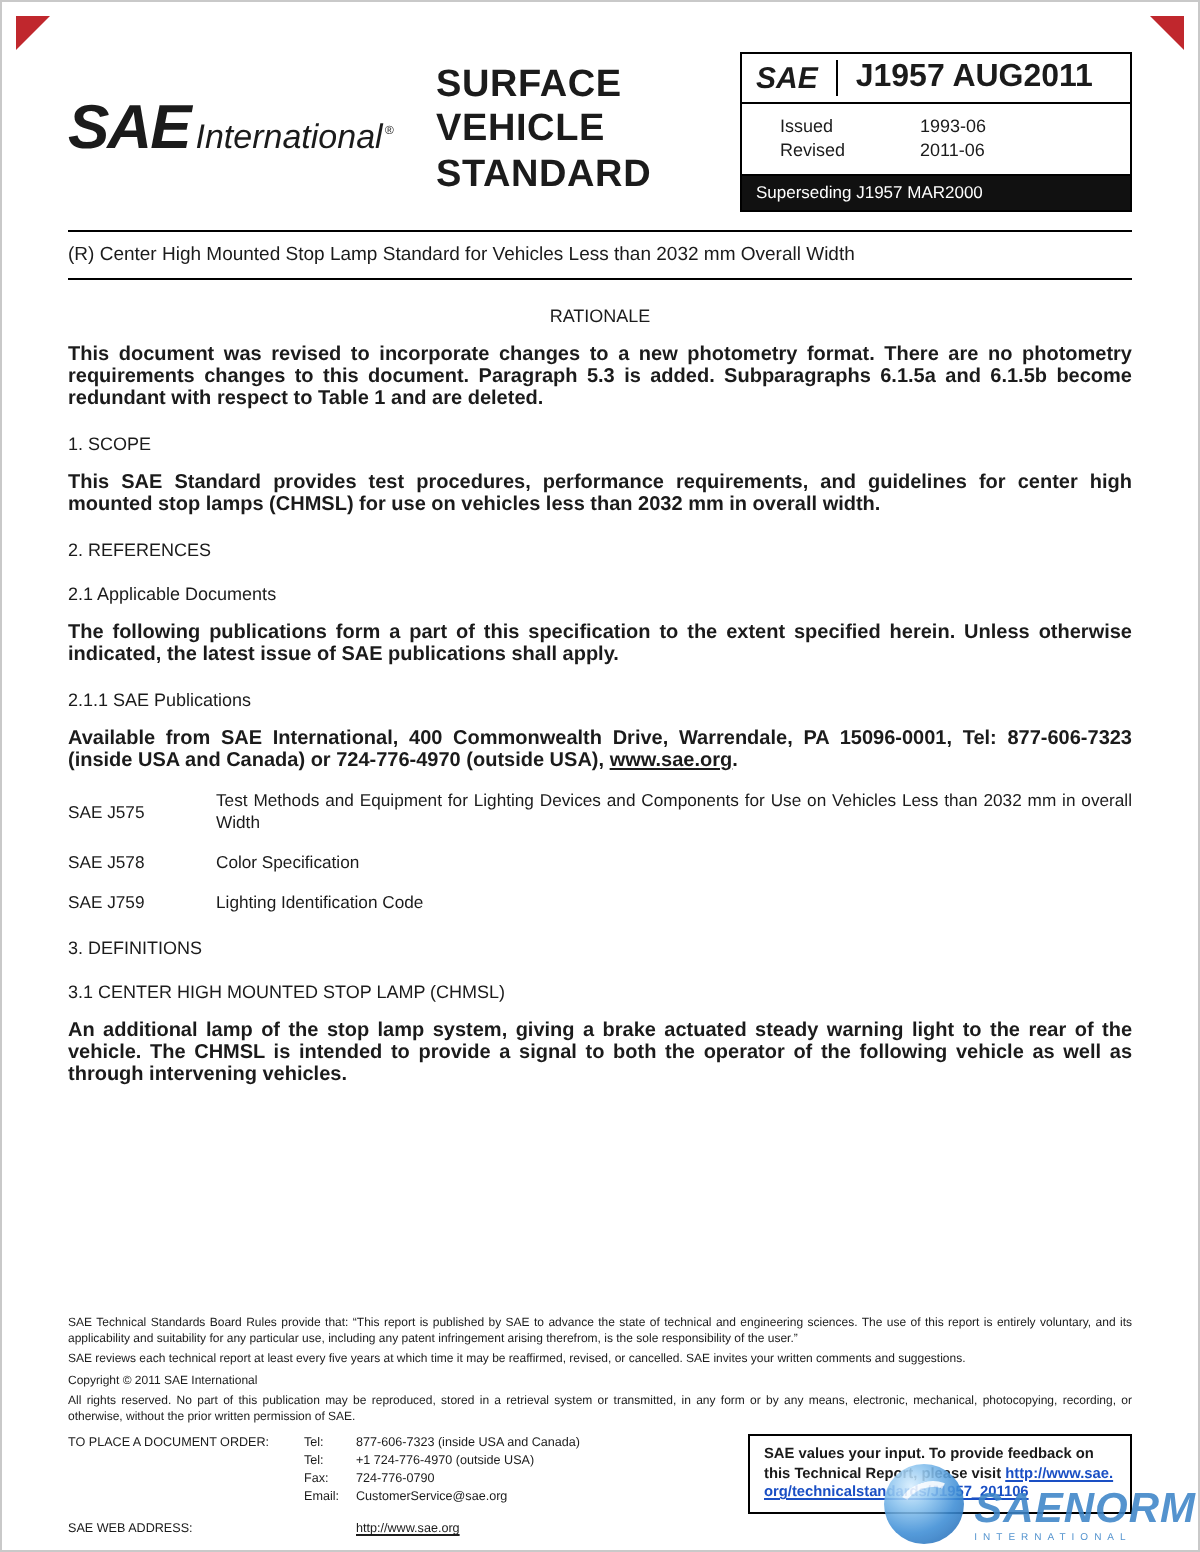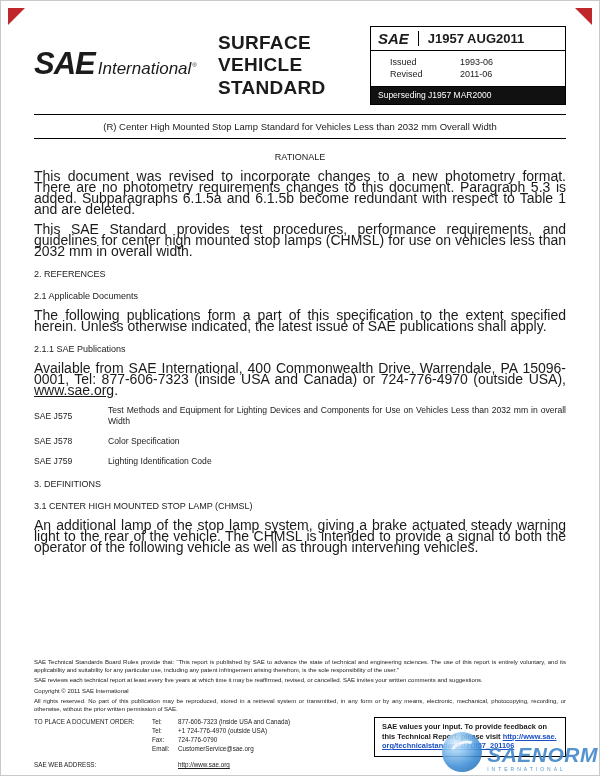--- a/index.html
+++ b/index.html
@@ -25,37 +25,37 @@
   .logo-line { display:flex; align-items:baseline; }
   .logo-sae { font-weight:900; font-style:italic; font-size:31px; letter-spacing:-1px; }
   .logo-intl { font-style:italic; font-size:17px; margin-left:3px; }
   .logo-reg { font-size:6px; vertical-align:super; margin-left:1px; }
 
   .doctype-cell { flex:1; padding:6px 0 0 6px; font-weight:bold; font-size:19px; line-height:1.18; letter-spacing:0.3px; }
 
   .infobox { width:196px; border:1.5px solid #000; font-size:9px; flex-shrink:0; }
   .infobox-top { display:flex; align-items:center; border-bottom:1px solid #000; padding:3px 7px; }
   .infobox-sae { font-weight:900; font-style:italic; font-size:15px; padding-right:9px; }
-  .infobox-code { font-weight:bold; font-size:13px; border-left:1px solid #000; padding-left:9px; }
+  .infobox-code { font-weight:bold; font-size:16px; border-left:1px solid #000; padding-left:9px; }
   .infobox-mid { padding:5px 8px 6px 8px; border-bottom:1px solid #000; }
   .info-row { display:flex; line-height:12px;padding-left:11px; }
   .info-row .lbl { width:70px; }
   .infobox-bar { background:#111111; color:#ffffff; font-size:8.5px; padding:3px 7px 4px 7px; }
 
   
   .title-banner {
     margin-top:9px;
     border-top:1px solid #000; border-bottom:1px solid #000;
-    text-align:center; font-size:9.5px; padding:6px 0;
+    font-size:9.5px; padding:6px 0;
   }
 
   
   .center-head { text-align:center; font-size:9px; margin:13px 0 9px 0; }
   .heading { font-size:9px; margin:12px 0 9px 0; }
-  .para { font-size:14px; line-height:11px; text-align:justify; margin-bottom:9px; }
+  .para { font-size:10px; line-height:11px; text-align:justify; margin-bottom:9px;font-weight:bold; }
   .plain-link { color:#1b1b1b; text-decoration:underline; cursor:pointer; }
 
   .ref-row { display:flex; margin-bottom:9px;align-items:center; }
   .ref-code { width:74px; flex-shrink:0; font-size:8.6px; line-height:11px; }
   .ref-title { flex:1; font-size:8.6px; line-height:11px; text-align:justify; }
 
   
   .footer { position:absolute; left:34px; right:34px; bottom:7px; }
   .tiny { font-size:6px; line-height:7.5px; text-align:justify; }
   .tiny-block { margin-bottom:3px; }
@@ -121,20 +121,21 @@
         </div>
         <div class="infobox-bar">Superseding J1957 MAR2000</div>
       </div>
     </div>
 
     <div class="title-banner">(R) Center High Mounted Stop Lamp Standard for Vehicles Less than 2032 mm Overall Width</div>
 
     <div class="center-head">RATIONALE</div>
     <p class="para">This document was revised to incorporate changes to a new photometry format.  There are no photometry requirements changes to this document.  Paragraph 5.3 is added.  Subparagraphs 6.1.5a and 6.1.5b become redundant with respect to Table 1 and are deleted.</p>
 
+    <div class="heading">1.   SCOPE</div>
     <p class="para">This SAE Standard provides test procedures, performance requirements, and guidelines for center high mounted stop lamps (CHMSL) for use on vehicles less than 2032 mm in overall width.</p>
 
     <div class="heading">2.   REFERENCES</div>
     <div class="heading">2.1   Applicable Documents</div>
     <p class="para">The following publications form a part of this specification to the extent specified herein. Unless otherwise indicated, the latest issue of SAE publications shall apply.</p>
     <div class="heading">2.1.1   SAE Publications</div>
     <p class="para"><span>Available from SAE International, 400 Commonwealth Drive, Warrendale, PA 15096-0001, Tel: 877-606-7323 (inside USA and Canada) or 724-776-4970 (outside USA), </span><a class="plain-link">www.sae.org</a><span>.</span></p>
 
     <div class="ref-row">
       <span class="ref-code">SAE J575</span>

